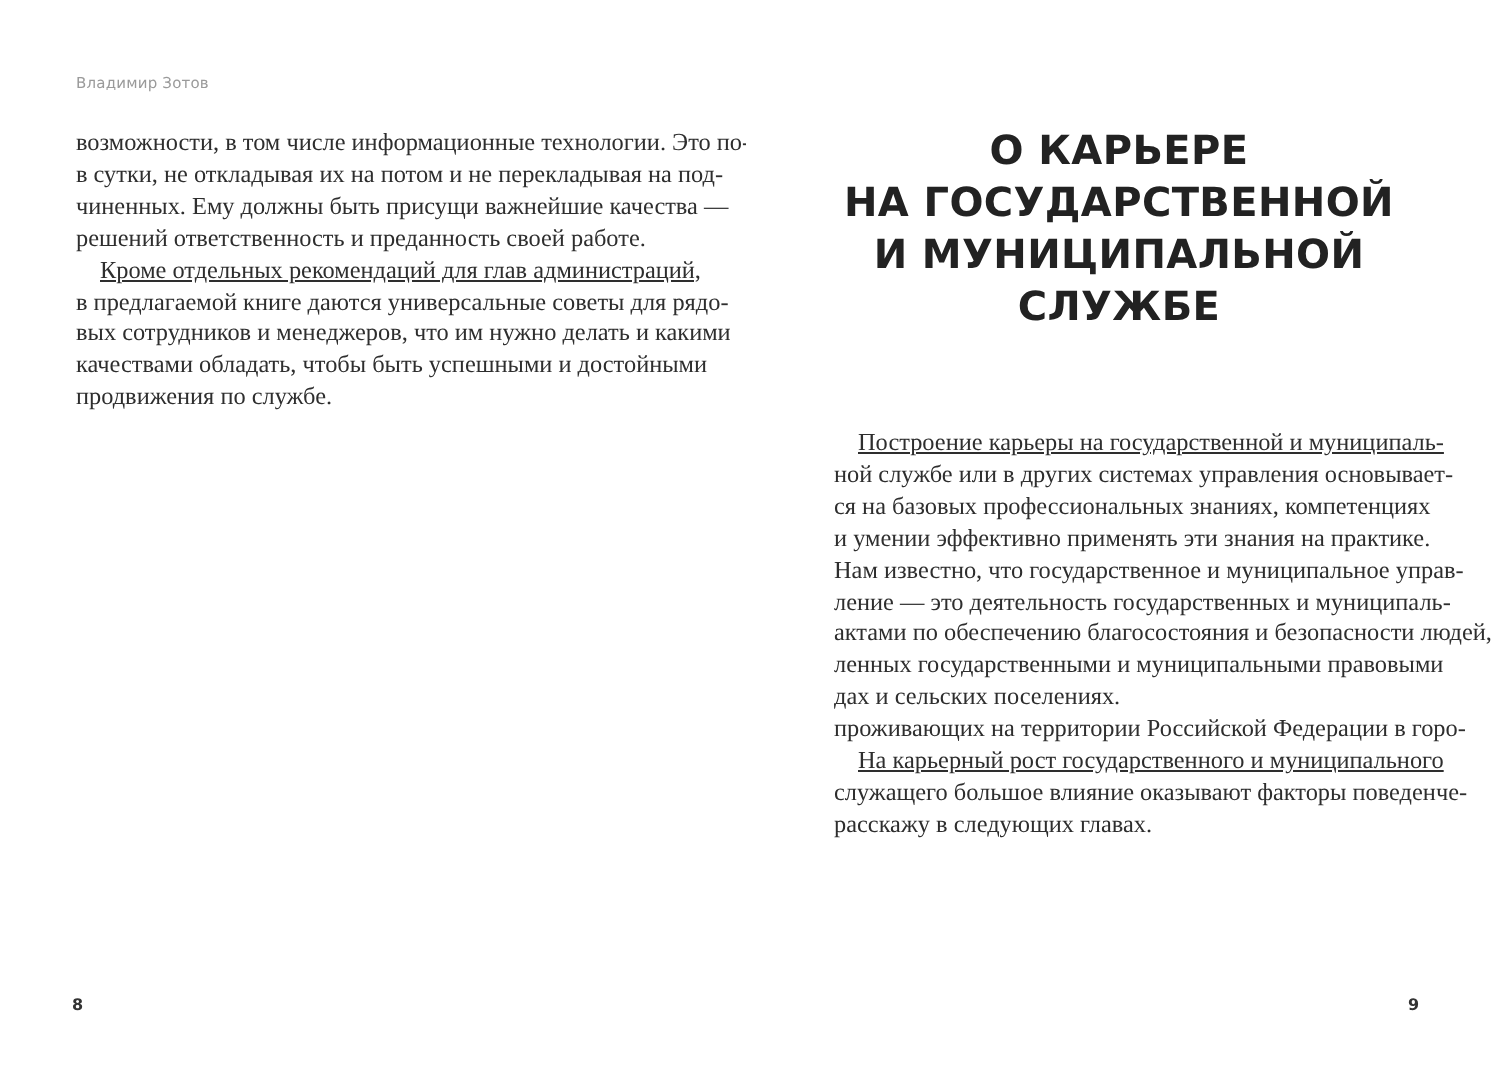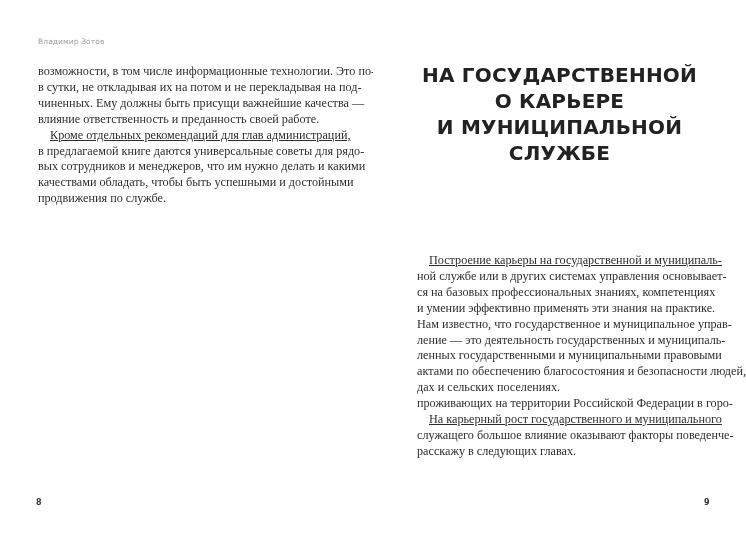--- a/index.html
+++ b/index.html
@@ -81,21 +81,20 @@
       letter-spacing: 0.2px;
     }
     .chapter-title span {
       display: block;
     }
 
     .right-body {
       left: 417px;
       top: 214px;
       width: 291px;
-      margin-top: 39px;
     }
 
     .folio {
       position: absolute;
       top: 498px;
       font-family: "DejaVu Sans", "Liberation Sans", sans-serif;
       font-weight: bold;
       font-size: 8px;
       color: #333333;
     }
@@ -106,53 +105,53 @@
 <body>
 
 <div class="page page-left">
   <div class="running-head">Владимир Зотов</div>
 
   <div class="body-text left-body">
     <p>
       <span class="line">возможности, в том числе информационные технологии. Это по-</span>
       <span class="line">в сутки, не откладывая их на потом и не перекладывая на под-</span>
       <span class="line">чиненных. Ему должны быть присущи важнейшие качества —</span>
-      <span class="line last">влияние ответственность и преданность своей работе.</span>
+      <span class="line last">решений ответственность и преданность своей работе.</span>
     </p>
     <p>
       <span class="line ind">Кроме отдельных рекомендаций для глав администраций,</span>
       <span class="line">в предлагаемой книге даются универсальные советы для рядо-</span>
       <span class="line">вых сотрудников и менеджеров, что им нужно делать и какими</span>
       <span class="line">качествами обладать, чтобы быть успешными и достойными</span>
       <span class="line last">продвижения по службе.</span>
     </p>
   </div>
 
   <div class="folio folio-left">8</div>
 </div>
 
 <div class="page page-right"></div>
 
 <div class="chapter-title">
+  <span>О КАРЬЕРЕ</span>
   <span>НА ГОСУДАРСТВЕННОЙ</span>
-  <span>О КАРЬЕРЕ</span>
   <span>И МУНИЦИПАЛЬНОЙ</span>
   <span>СЛУЖБЕ</span>
 </div>
 
 <div class="body-text right-body">
   <p>
     <span class="line ind">Построение карьеры на государственной и муниципаль-</span>
     <span class="line">ной службе или в других системах управления основывает-</span>
     <span class="line">ся на базовых профессиональных знаниях, компетенциях</span>
     <span class="line">и умении эффективно применять эти знания на практике.</span>
     <span class="line">Нам известно, что государственное и муниципальное управ-</span>
     <span class="line">ление — это деятельность государственных и муниципаль-</span>
+    <span class="line">актами по обеспечению благосостояния и безопасности людей,</span>
     <span class="line">ленных государственными и муниципальными правовыми</span>
-    <span class="line">актами по обеспечению благосостояния и безопасности людей,</span>
     <span class="line last">дах и сельских поселениях.</span>
     <span class="line">проживающих на территории Российской Федерации в горо-</span>
   </p>
   <p>
     <span class="line ind">На карьерный рост государственного и муниципального</span>
     <span class="line">служащего большое влияние оказывают факторы поведенче-</span>
     <span class="line last">расскажу в следующих главах.</span>
   </p>
 </div>
 

